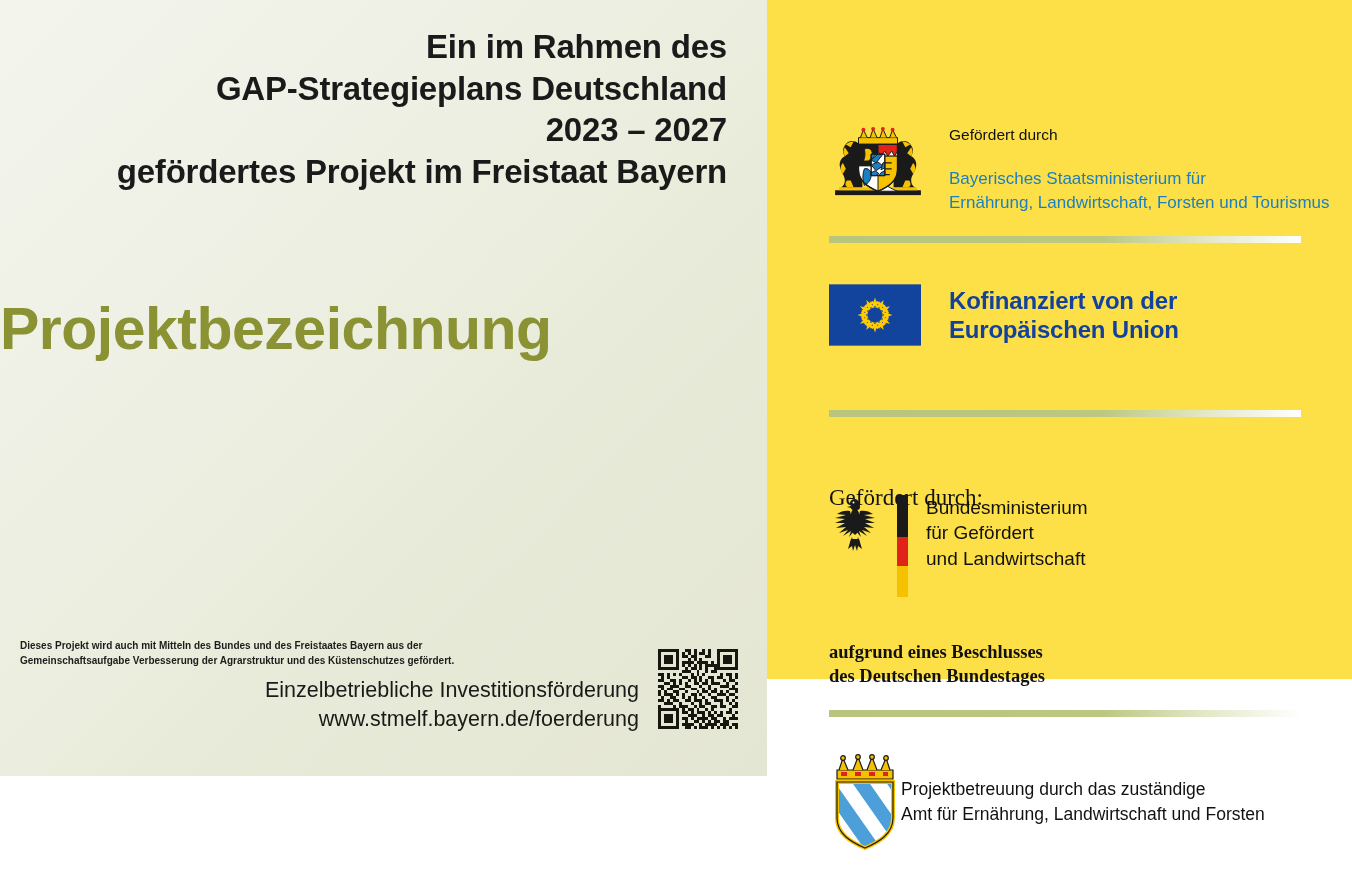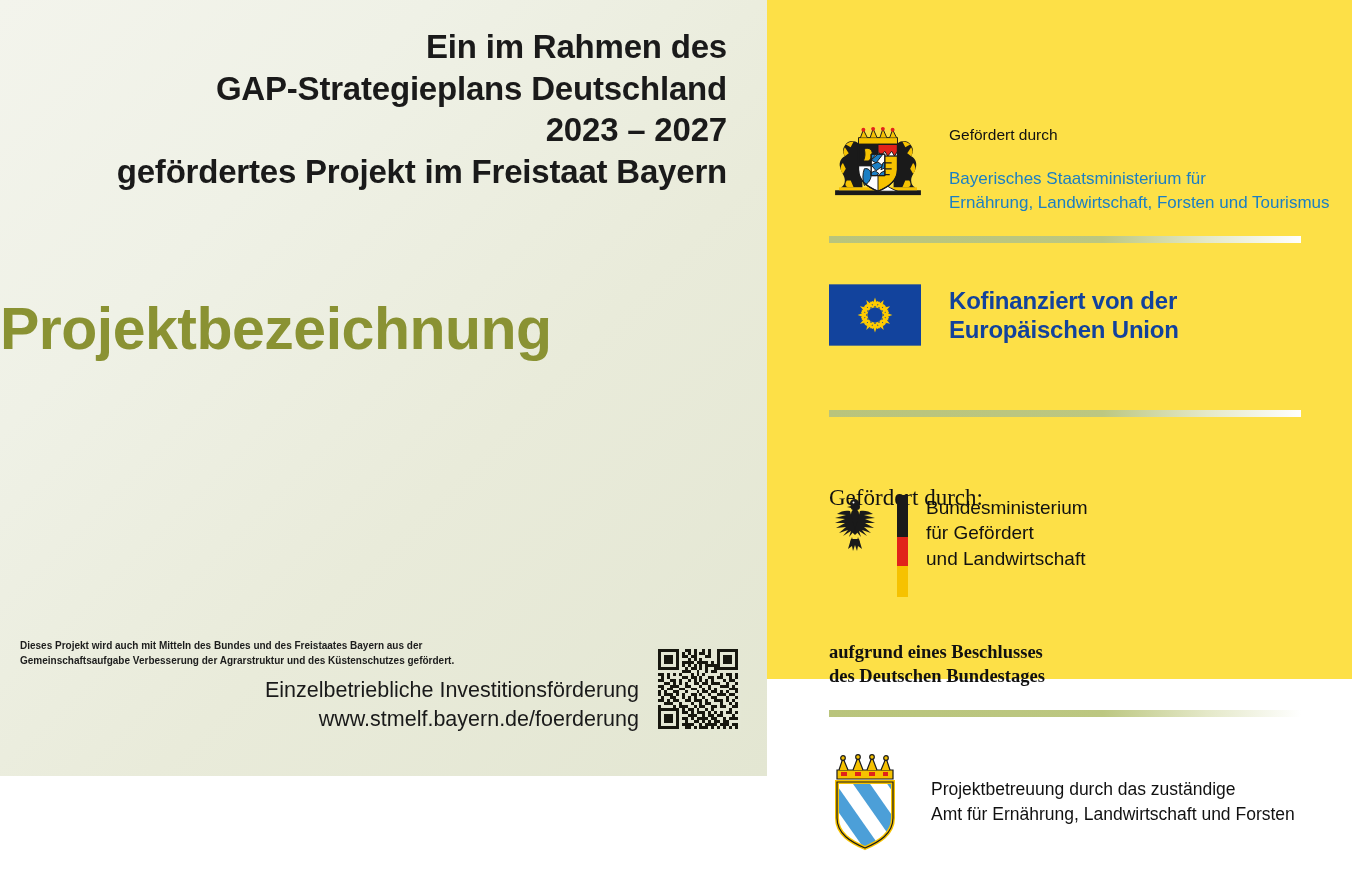--- a/index.html
+++ b/index.html
@@ -135,21 +135,20 @@
     top:640px;
     font-family:"Liberation Serif",serif;
     font-size:18.5px;color:#111;line-height:1.32;font-weight:600;
     white-space:pre-line;
   }
 
   
   .aelf{top:752px;display:flex;align-items:center;}
   .bav-shield{width:72px;height:100px;flex:0 0 72px;}
   .aelf-txt{
-    margin-left:30px;
     font-size:17.5px;color:#111;line-height:1.42;
     white-space:pre-line;
   }
 </style>
 </head>
 <body>
 
 <div id="poster">
 
   <div class="left-panel">

